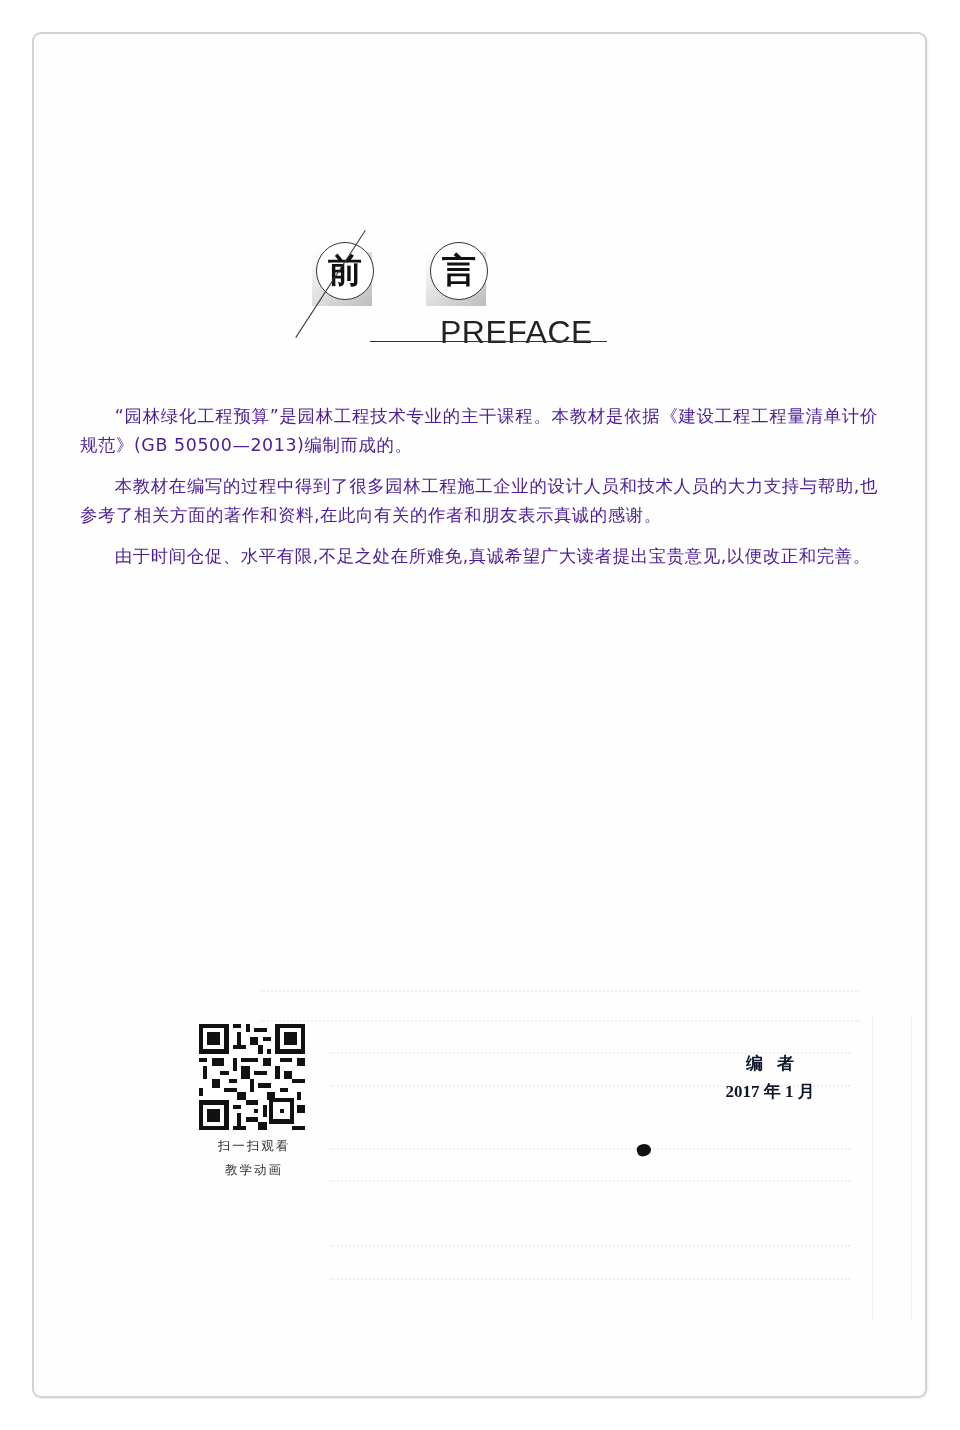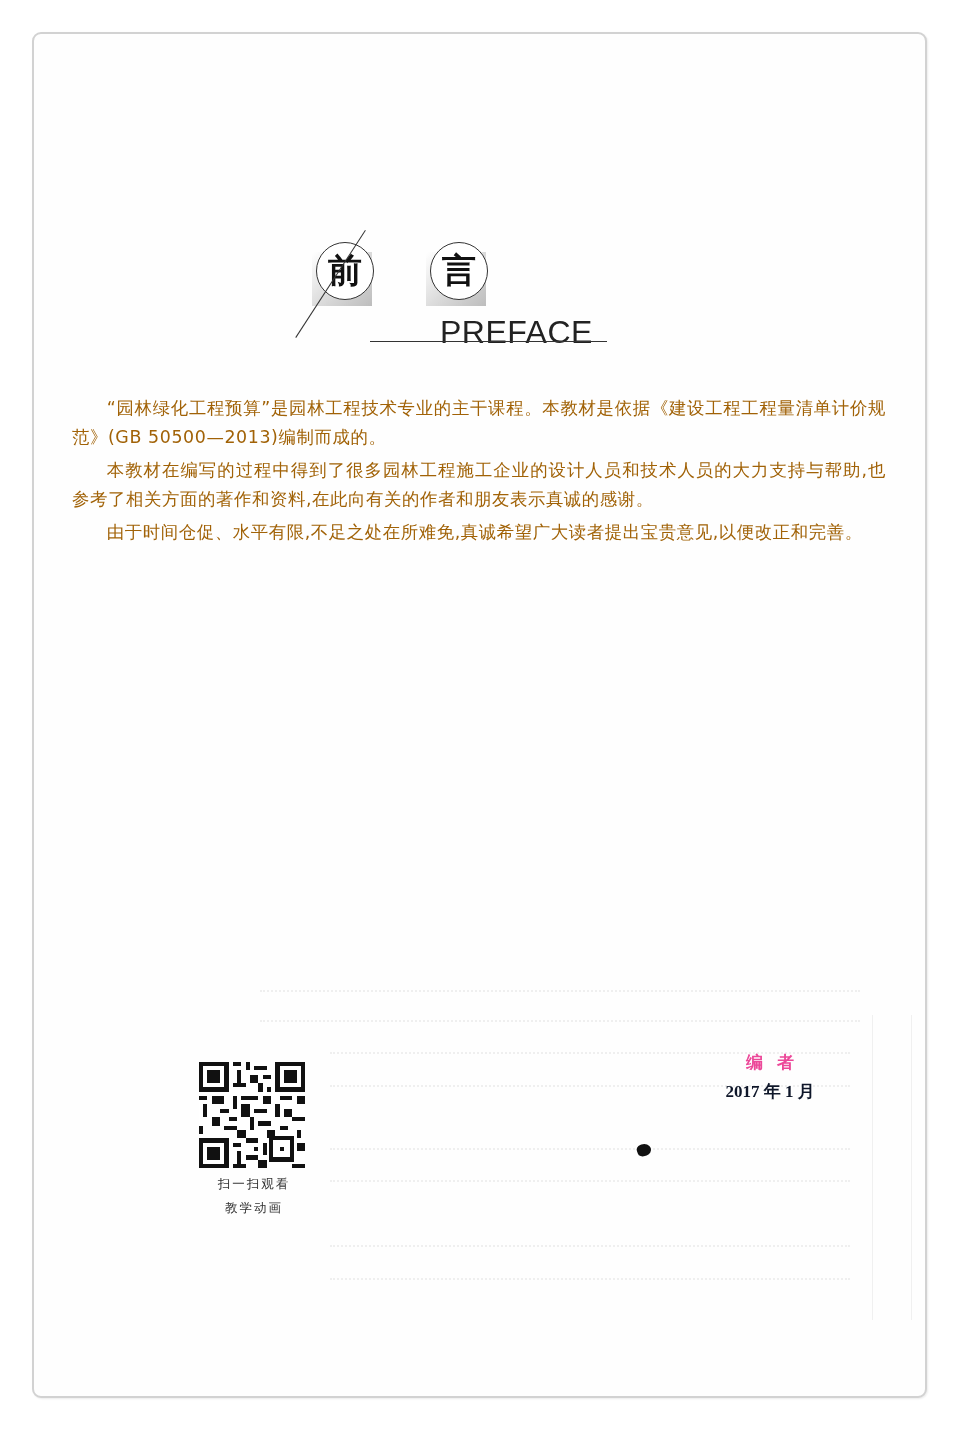--- a/index.html
+++ b/index.html
@@ -42,35 +42,35 @@
   }
   .baseline { position: absolute; left: 60px; top: 111px; width: 237px; height: 1.3px; background: #333; }
   .preface-en {
     position: absolute; left: 130px; top: 84px; font-size: 32px; letter-spacing: 0.5px;
     font-family: Liberation Sans, sans-serif; color: #222;
   }
 
   
   .body-text { position: absolute; left: 68px; top: 390px; width: 822px; }
   .para {
-    margin: 4px; font-size: 17.4px; line-height: 29.1px; text-align: justify;
-    text-indent: 2em; letter-spacing: 0.6px; color: #a16207;
+    margin: 12px; font-size: 17.4px; line-height: 29.1px; text-align: justify;
+    text-indent: 2em; letter-spacing: 0.6px; color: #4c1d95;
     font-family: "DejaVu Sans", "Liberation Sans", sans-serif;
   }
 
   
-  .qr-block { position: absolute; left: 195px; top: 1062px; width: 118px; }
+  .qr-block { position: absolute; left: 195px; top: 1024px; width: 118px; }
   .qr-code { width: 106px; height: 106px; margin-left: 4px; display: block; }
   .qr-caption { text-align: center; font-size: 12.5px; line-height: 24px; color: #333; letter-spacing: 2px;
                 font-family: "DejaVu Sans", sans-serif; margin-top: 4px; }
 
   
   .signature { position: absolute; left: 705px; top: 1050px; width: 130px; text-align: center; }
-  .sig-author { font-size: 17px; font-weight: bold; letter-spacing: 14px; line-height: 28px; color: #ec4899;
-                font-family: Liberation Mono, monospace; padding-left: 14px; }
+  .sig-author { font-size: 17px; font-weight: bold; letter-spacing: 14px; line-height: 28px; color: #0f172a;
+                font-family: Liberation Serif, serif; padding-left: 14px; }
   .sig-date { font-size: 17px; font-weight: bold; line-height: 28px; color: #0f172a;
               font-family: "Liberation Serif", "DejaVu Serif", serif; white-space: nowrap; }
 
   .ink-blot { position: absolute; left: 637px; top: 1144px; width: 14px; height: 12px; background: #111;
               border-radius: 40% 60% 50% 45%; transform: rotate(-20deg); }
 </style>
 </head>
 <body>
 
 <div class="page-frame"></div>

